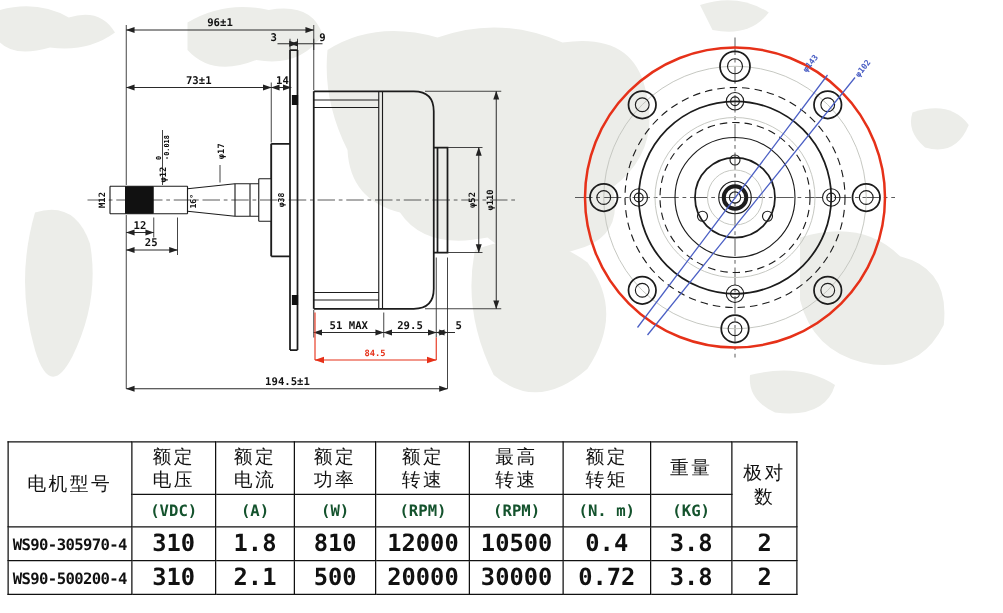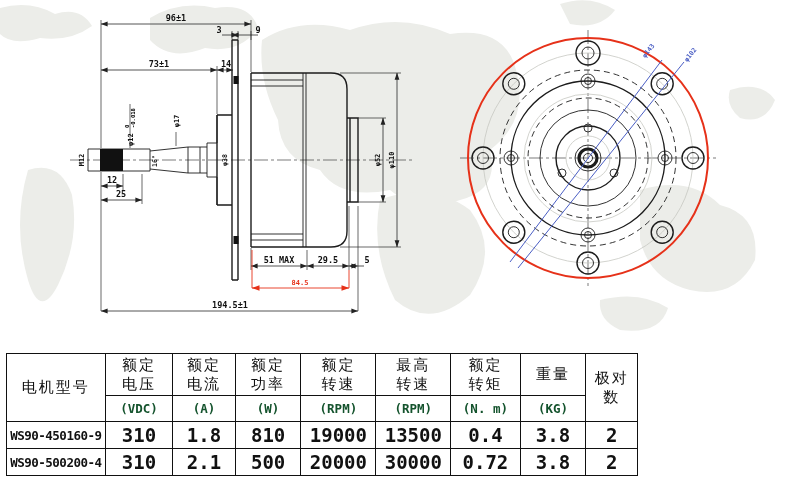--- a/index.html
+++ b/index.html
@@ -276,26 +276,26 @@
       <tr style="height:26px">
         <td class="unit">(VDC)</td>
         <td class="unit">(A)</td>
         <td class="unit">(W)</td>
         <td class="unit">(RPM)</td>
         <td class="unit">(RPM)</td>
         <td class="unit">(N. m)</td>
         <td class="unit">(KG)</td>
       </tr>
       <tr style="height:27px">
-        <td class="model">WS90-450160-9</td>
+        <td class="model">WS90-305970-4</td>
         <td class="val">310</td>
         <td class="val">1.8</td>
         <td class="val">810</td>
-        <td class="val">19000</td>
-        <td class="val">13500</td>
+        <td class="val">12000</td>
+        <td class="val">10500</td>
         <td class="val">0.4</td>
         <td class="val">3.8</td>
         <td class="val">2</td>
       </tr>
       <tr style="height:27px">
         <td class="model">WS90-500200-4</td>
         <td class="val">310</td>
         <td class="val">2.1</td>
         <td class="val">500</td>
         <td class="val">20000</td>

